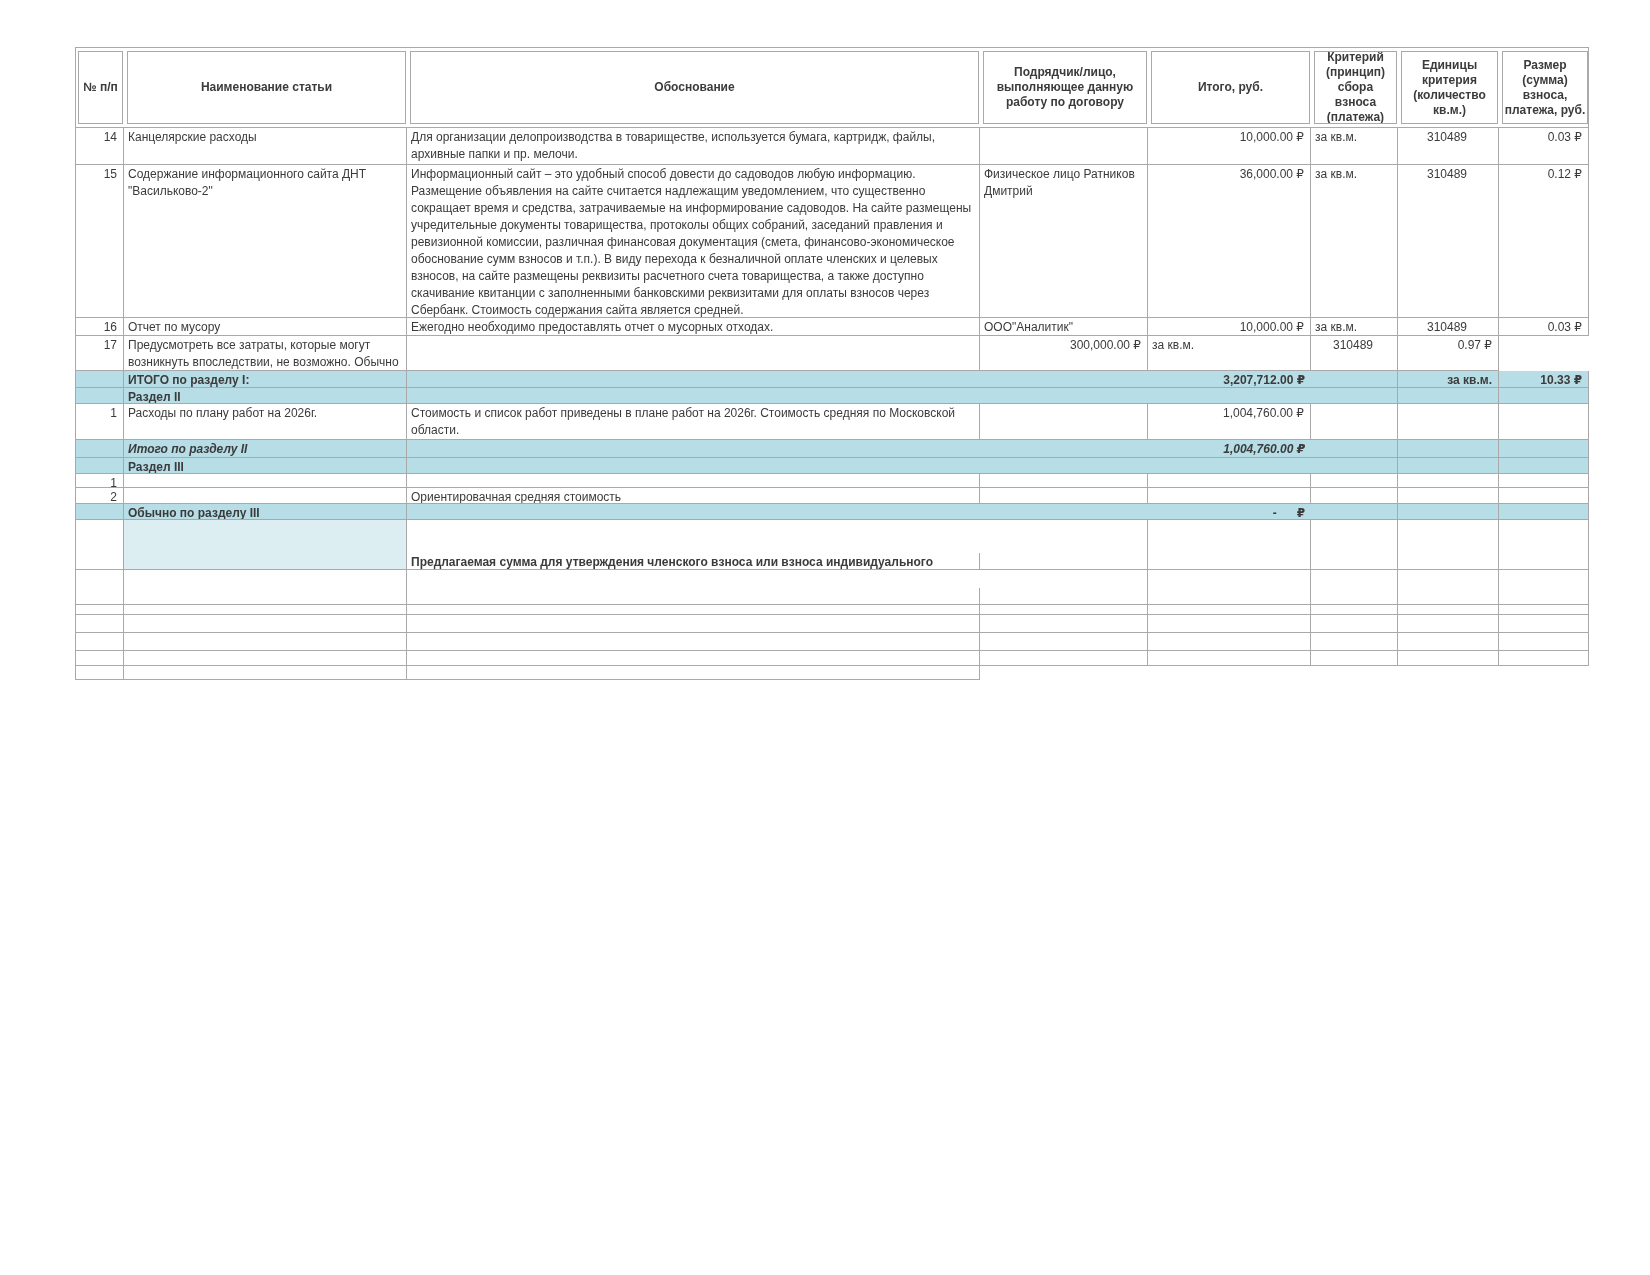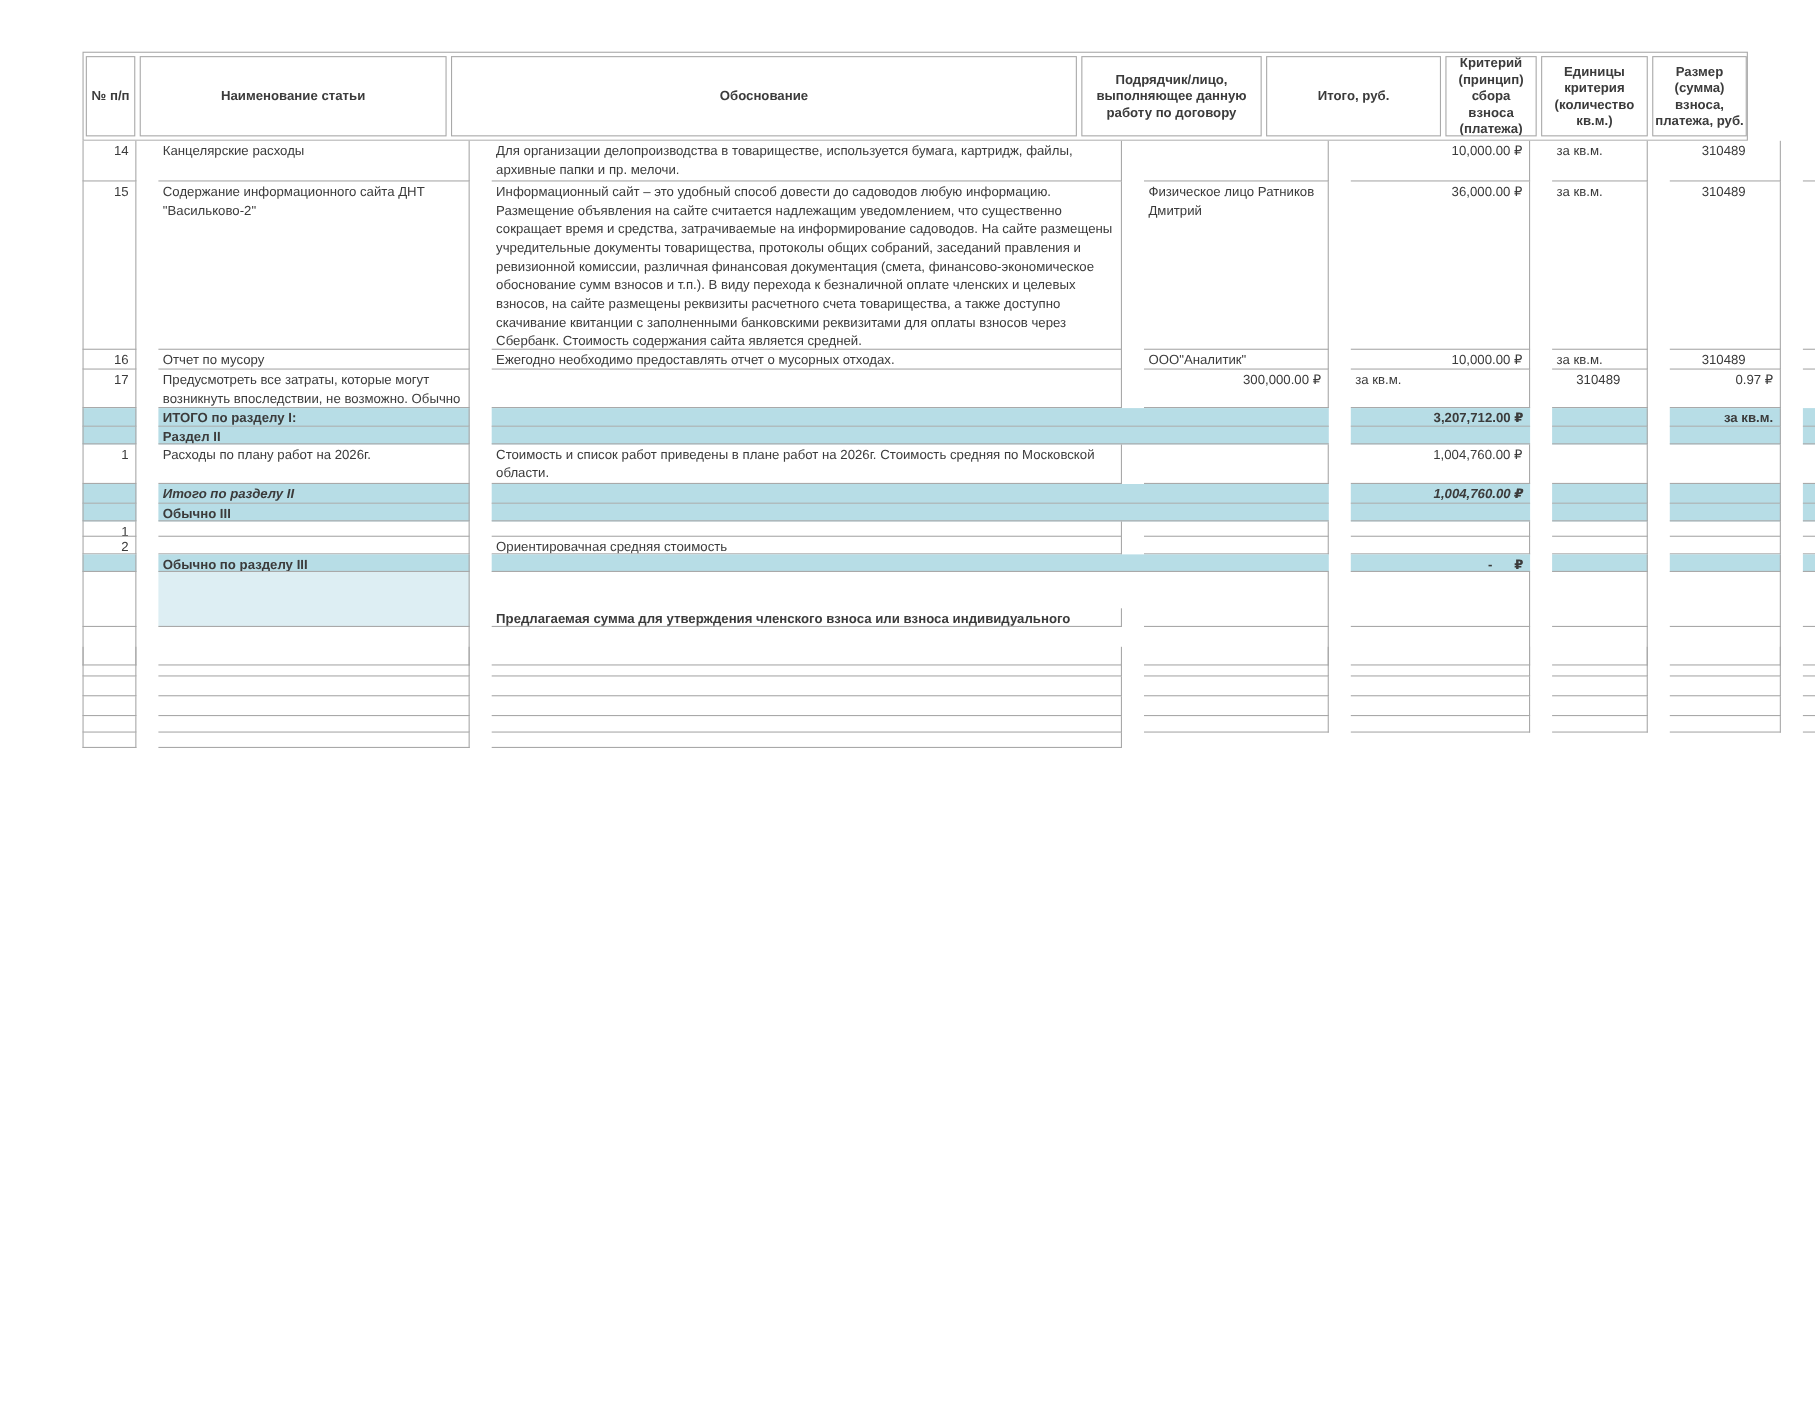--- a/index.html
+++ b/index.html
@@ -28,21 +28,20 @@
     border:1px solid var(--border);height:100%;
     display:flex;align-items:center;justify-content:center;
     text-align:center;font-weight:bold;font-size:12px;line-height:15px;
     white-space:pre-line;padding:1px;color:var(--text);overflow:hidden;
   }
   
   .row{
     display:grid;width:1514px;
     grid-template-columns:49px 283px 573px 168px 163px 87px 101px 90px;
     background:#fff;
-    gap:20px;
   }
   .row.partial{grid-template-columns:49px 283px 573px;width:905px;}
   .cell{
     border-right:1px solid var(--border);
     border-bottom:1px solid var(--border);
     padding:1px 6px 0 4px;
     overflow:hidden;font-size:12px;line-height:17px;color:var(--text);
     background:transparent;
   }
   .row > .cell:first-child{border-left:1px solid var(--border);}
@@ -165,21 +164,21 @@
         <div class="cell a-r"></div>
         <div class="cell a-l">Итого по разделу II</div>
         <div class="cell nr" style="grid-column: span 2;"></div>
         <div class="cell a-r nr">1,004,760.00 ₽</div>
         <div class="cell a-l"></div>
         <div class="cell a-r"></div>
         <div class="cell a-r"></div>
       </div>
       <div class="row section" style="height: 16px;">
         <div class="cell a-r"></div>
-        <div class="cell a-l">Обычно III</div>
+        <div class="cell a-l">Раздел III</div>
         <div class="cell nr" style="grid-column: span 2;"></div>
         <div class="cell a-r nr"></div>
         <div class="cell a-l"></div>
         <div class="cell a-r"></div>
         <div class="cell a-r"></div>
       </div>
       <div class="row item" style="height: 14px;">
         <div class="cell a-r">1</div>
         <div class="cell a-l"></div>
         <div class="cell a-l"></div>

